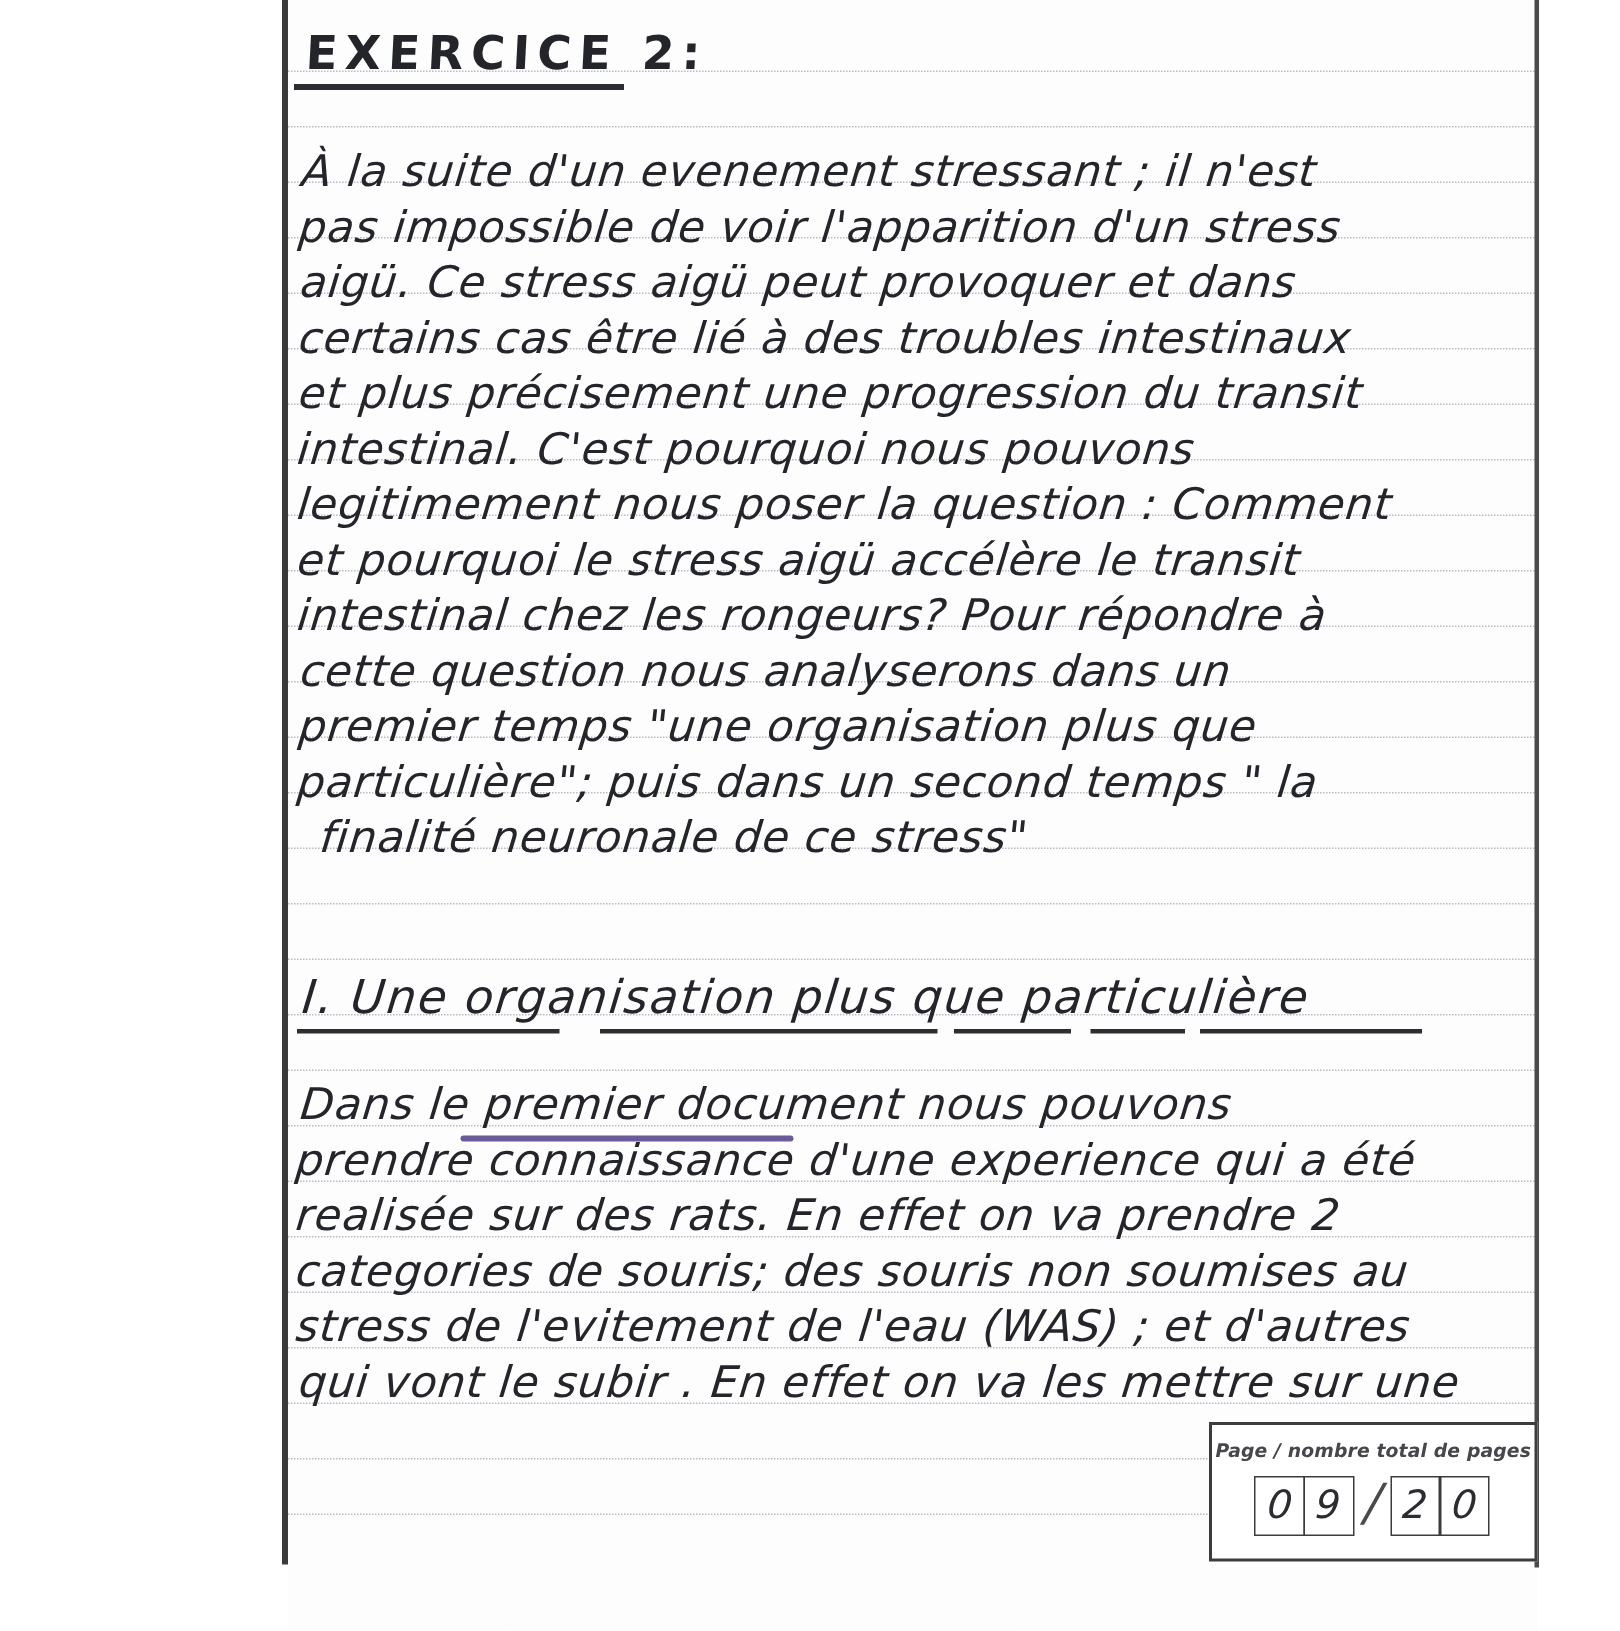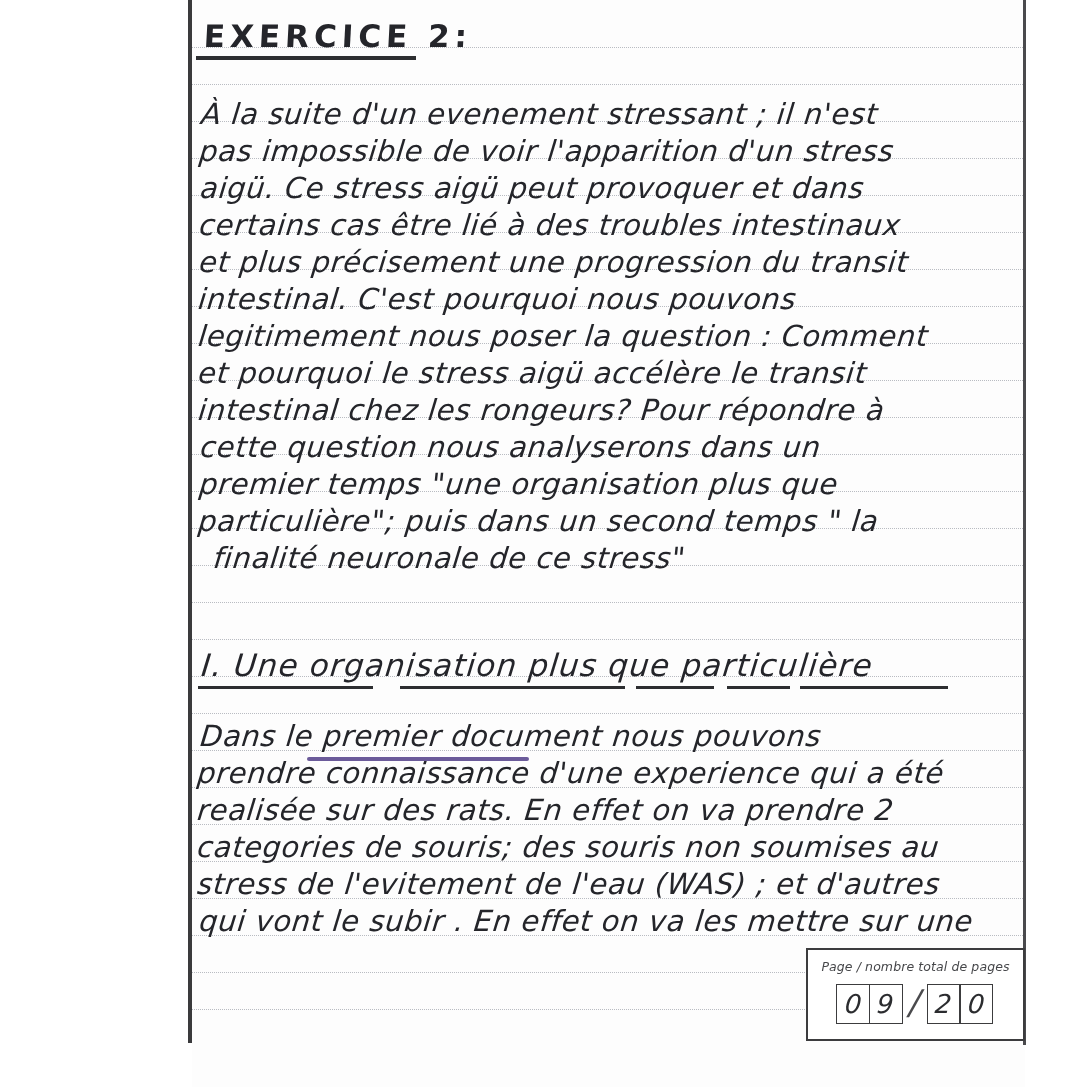--- a/index.html
+++ b/index.html
@@ -96,21 +96,21 @@
     box-sizing: border-box;
   }
   #pagebox-label {
     position: absolute;
     top: 9px;
     left: 0;
     width: 100%;
     text-align: center;
     font-family: "DejaVu Sans", sans-serif;
     font-style: italic;
-    font-weight: 400;
+    font-weight: 700;
     font-size: 12.5px;
     color: #46474a;
     letter-spacing: 0.1px;
   }
   #digits {
     position: absolute;
     top: 34px;
     left: 0;
     width: 100%;
     display: flex;

